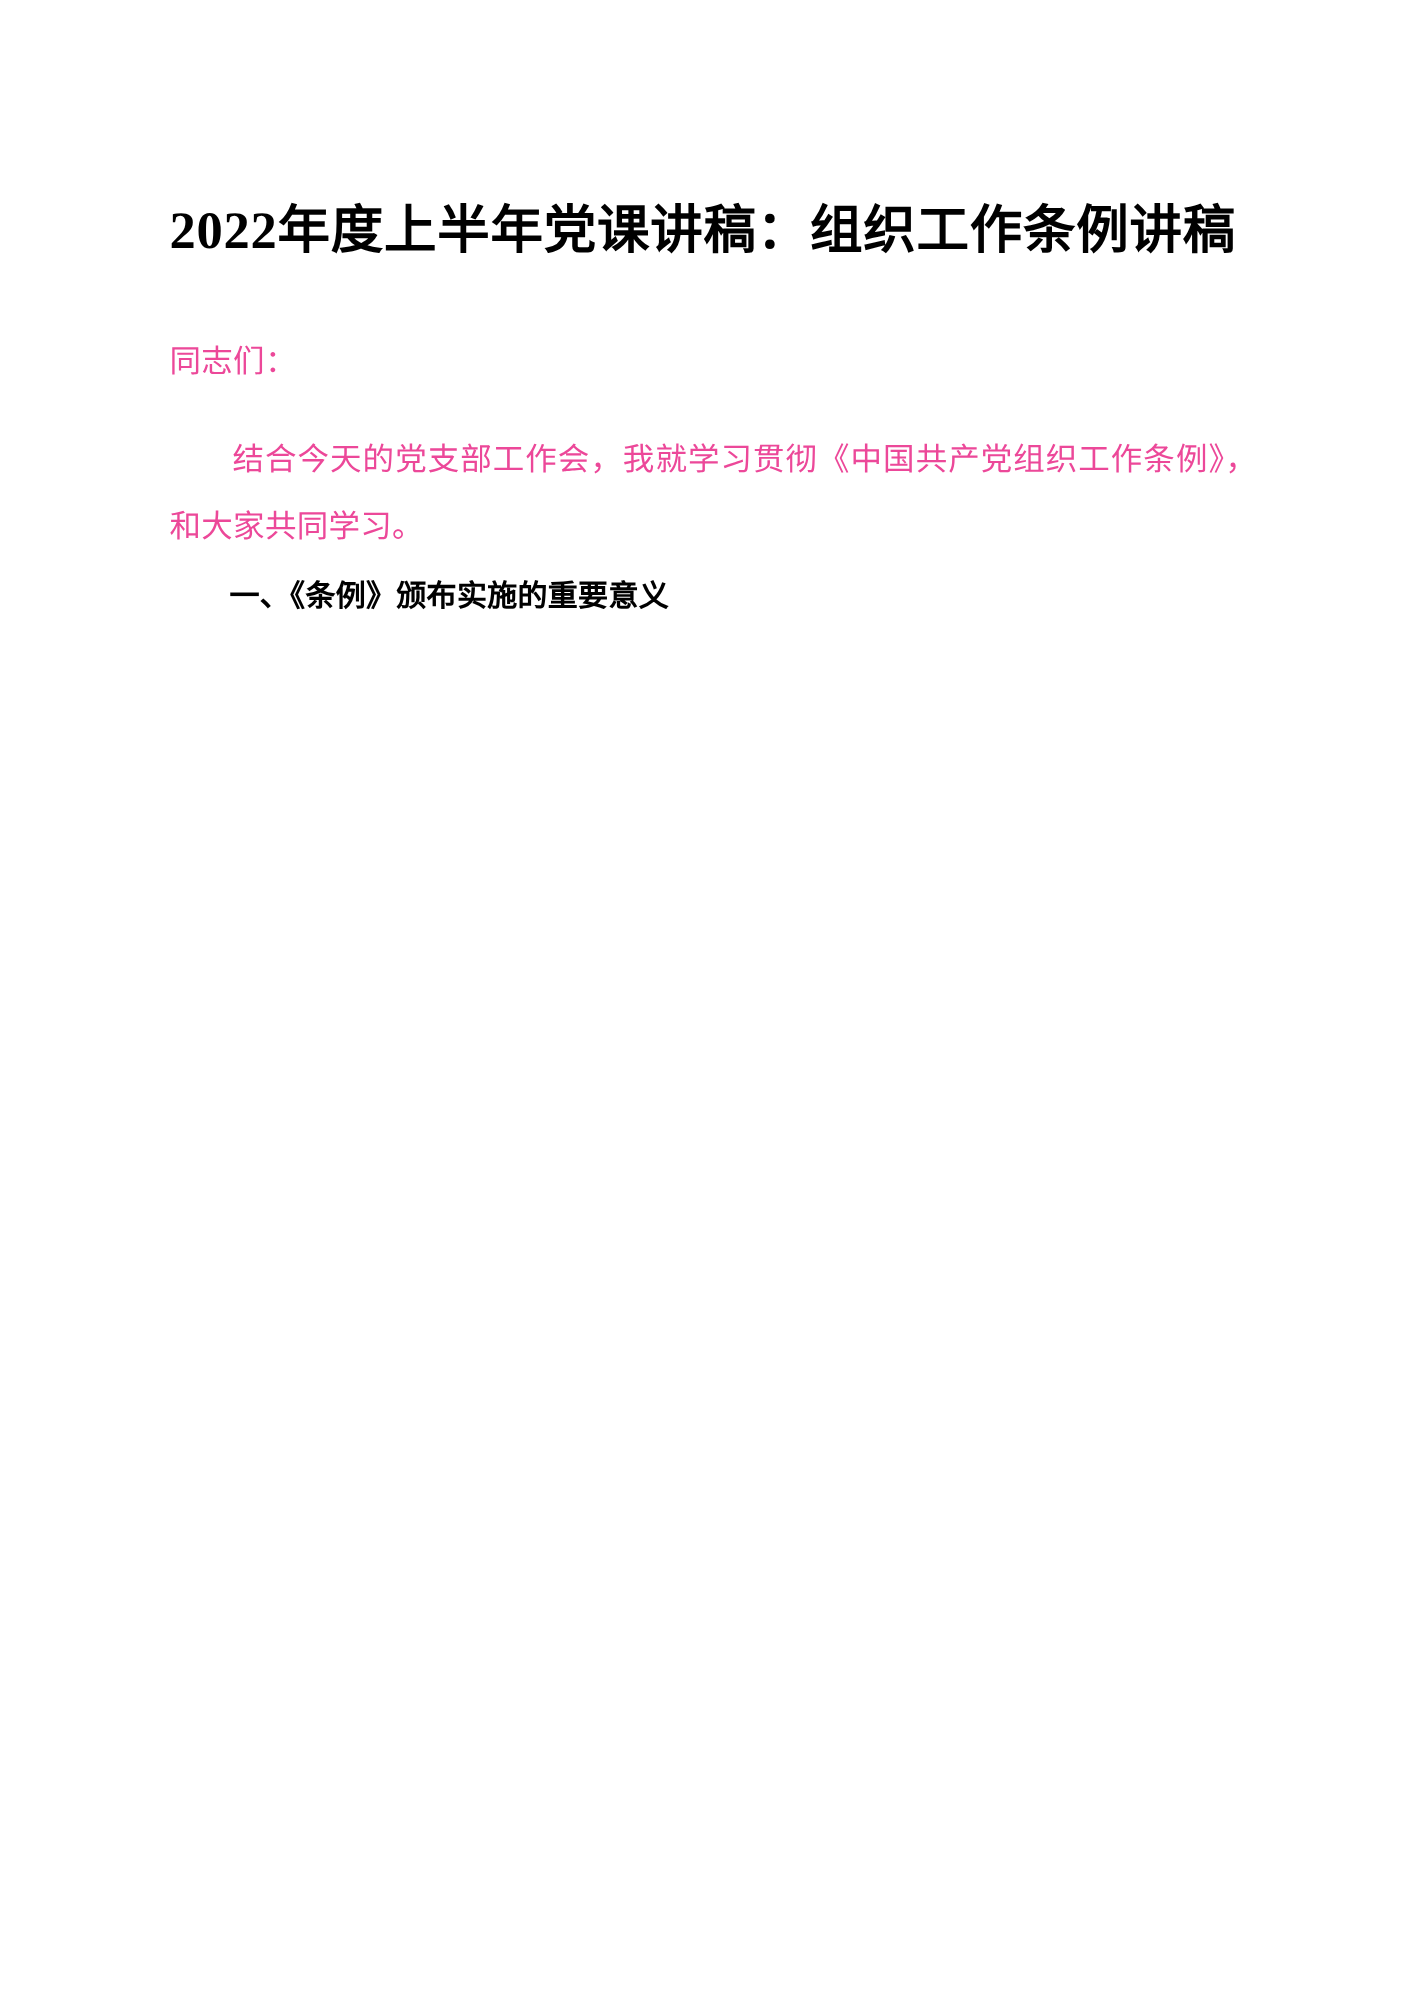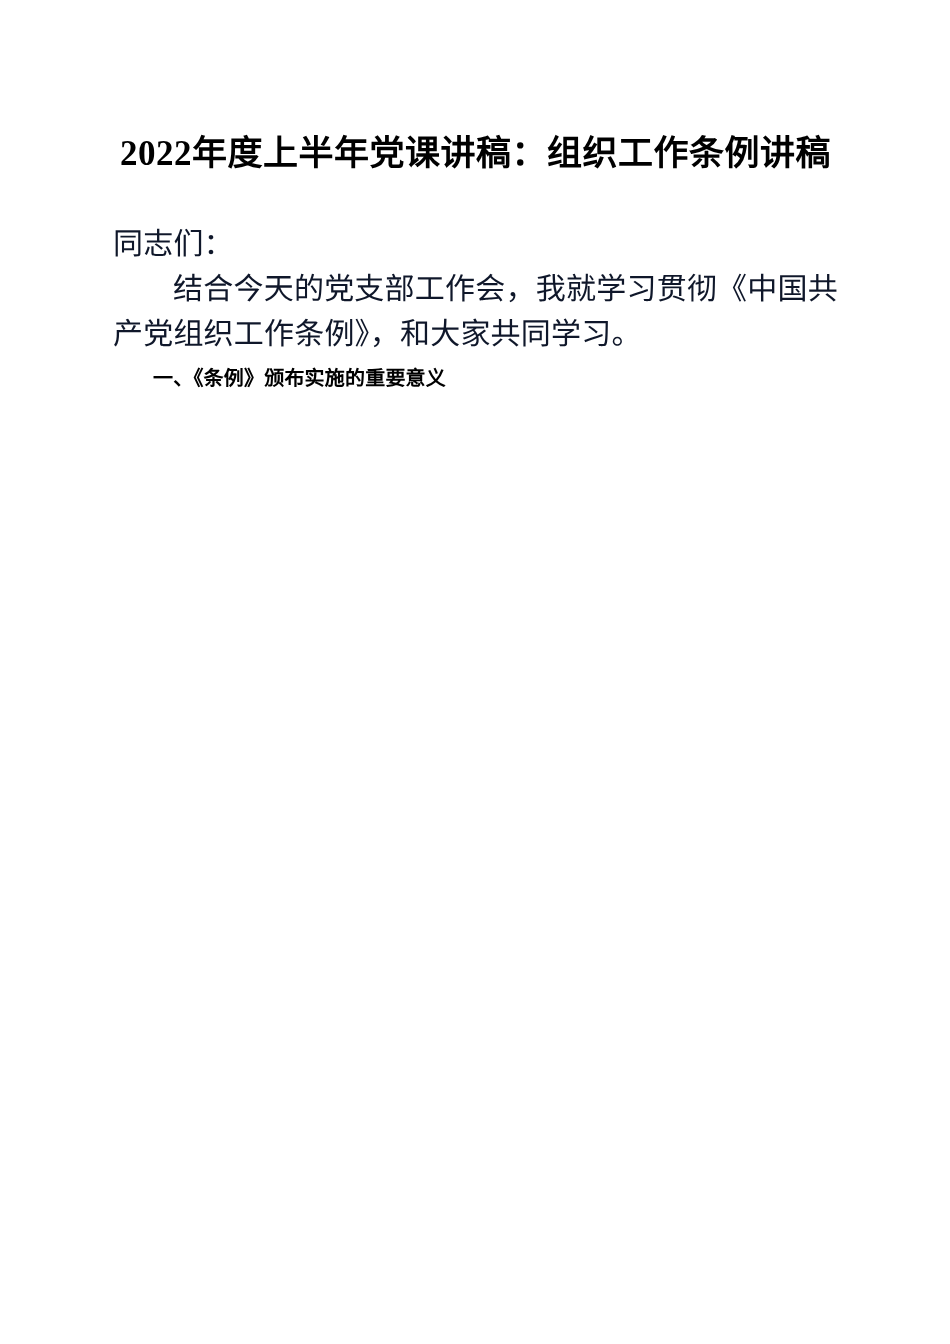--- a/index.html
+++ b/index.html
@@ -26,39 +26,40 @@
     top: 0;
     width: 725px;
   }
 
   .doc-title {
     font-family: "Liberation Serif", "DejaVu Serif", serif;
     font-weight: bold;
     font-size: 35px;
     line-height: 46px;
     color: #000000;
-    text-align: center;
+    text-align: left;
     margin: 0;
     padding-top: 131px;
     letter-spacing: 0.5px;
   }
 
   .para {
-    font-family: Liberation Serif, serif;
-    font-size: 30px;
+    font-family: Liberation Mono, monospace;
+    font-size: 21px;
     line-height: 45px;
-    color: #0f172a;
+    color: #ec4899;
     margin: 0;
     text-align: justify;
     text-justify: inter-ideograph;
     letter-spacing: 0.2px;
   }
 
   .para.indent {
     text-indent: 2em;
+    margin-top: 20px;
   }
 
   .gap-after-title { height: 44px; }
 
   .section-heading {
     font-family: "Liberation Sans", "DejaVu Sans", sans-serif;
     font-weight: bold;
     font-size: 20px;
     line-height: 45px;
     color: #000000;

